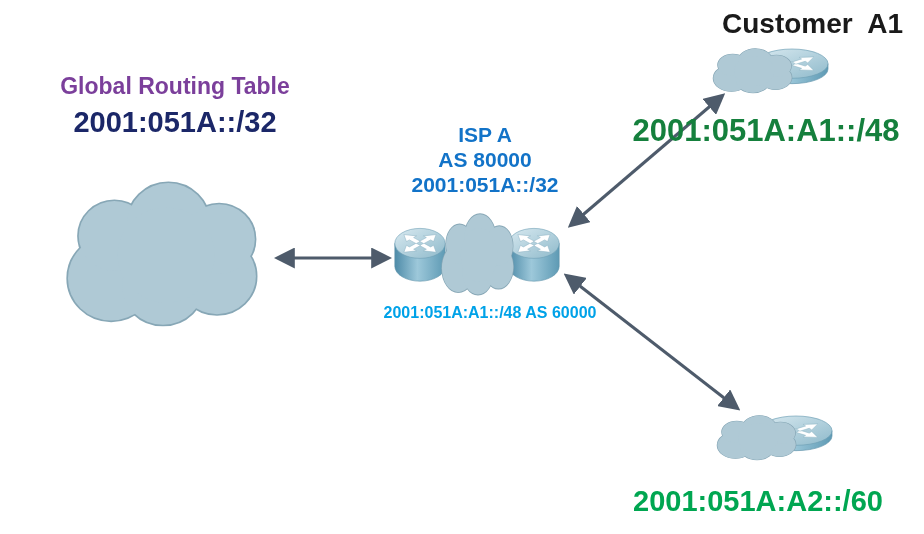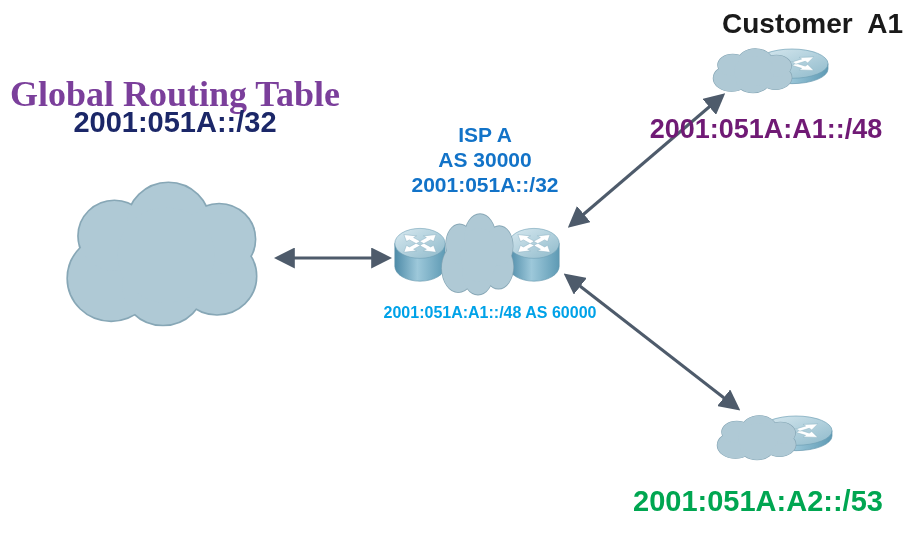--- a/index.html
+++ b/index.html
@@ -2,30 +2,30 @@
 <html><head>
 <meta charset="utf-8">
 <style>
   html,body{margin:0;padding:0;background:#fff;}
   #canvas{
     position:relative;width:924px;height:534px;background:#ffffff;overflow:hidden;
     font-family:"Liberation Sans",sans-serif;font-weight:bold;
   }
   .abs{position:absolute;}
   .txt{position:absolute;text-align:center;line-height:1.12;}
-  .title-purple{left:0px;top:74px;width:350px;font-size:36px;color:#7B3F9B;font-family:Liberation Serif, serif;}
+  .title-purple{left:0px;top:74px;width:350px;font-size:23px;color:#7B3F9B;}
   .title-navy{left:0px;top:106px;width:350px;font-size:29px;color:#1B2768;}
   .isp-label{left:365px;top:122px;width:240px;font-size:21px;color:#1273C8;line-height:25px;}
   .rt-block{left:295px;top:299px;width:390px;color:#00A2E8;}
   .rt-title{font-size:25px;line-height:29px;}
   .rt-entry{font-size:16px;line-height:27px;}
   .cust-label{font-size:28px;color:#1A1A1A;white-space:pre;}
   .cust-a1-label{left:715px;top:8px;width:195px;}
   .cust-a2-label{left:722px;top:375px;width:195px;}
-  .prefix-red{left:608px;top:114px;width:316px;font-size:27px;color:#701a75;}
+  .prefix-red{left:608px;top:114px;width:316px;font-size:31px;color:#15803d;}
   .prefix-green{left:600px;top:485px;width:316px;font-size:29px;color:#00A651;}
   svg{display:block;}
 </style>
 </head>
 <body>
 
 <div id="canvas">
 
   <svg width="0" height="0" style="position:absolute">
     <defs>
@@ -96,21 +96,21 @@
 
   <div class="txt title-purple">Global Routing Table</div>
   <div class="txt title-navy">2001:051A::/32</div>
 
   <svg class="abs" style="left:55px;top:181px" width="216" height="148" viewBox="0 0 200 140" preserveAspectRatio="none">
     <use href="#cloud"></use>
   </svg>
 
   <div class="txt isp-label">
     <div>ISP A</div>
-    <div>AS 30000</div>
+    <div>AS 80000</div>
     <div>2001:051A::/32</div>
   </div>
 
   <svg class="abs" style="left:390px;top:208px" width="60" height="90" viewBox="0 0 100 116">
       <use href="#routerTall"></use>
     </svg>
   <svg class="abs" style="left:504px;top:208px" width="60" height="90" viewBox="0 0 100 116">
       <use href="#routerTall"></use>
     </svg>
   <svg class="abs" style="left:437px;top:213px" width="82" height="84" viewBox="0 0 200 140" preserveAspectRatio="none">
@@ -129,15 +129,15 @@
     <use href="#cloud"></use>
   </svg>
   <div class="txt prefix-red">2001:051A:A1::/48</div>
 
   <svg class="abs" style="left:756px;top:410px" width="80" height="48" viewBox="0 0 120 66">
       <use href="#routerFlat"></use>
     </svg>
   <svg class="abs" style="left:712px;top:415px" width="90" height="46" viewBox="0 0 200 140" preserveAspectRatio="none">
     <use href="#cloud"></use>
   </svg>
-  <div class="txt prefix-green">2001:051A:A2::/53</div>
+  <div class="txt prefix-green">2001:051A:A2::/60</div>
 
 </div>
 
 </body></html>

